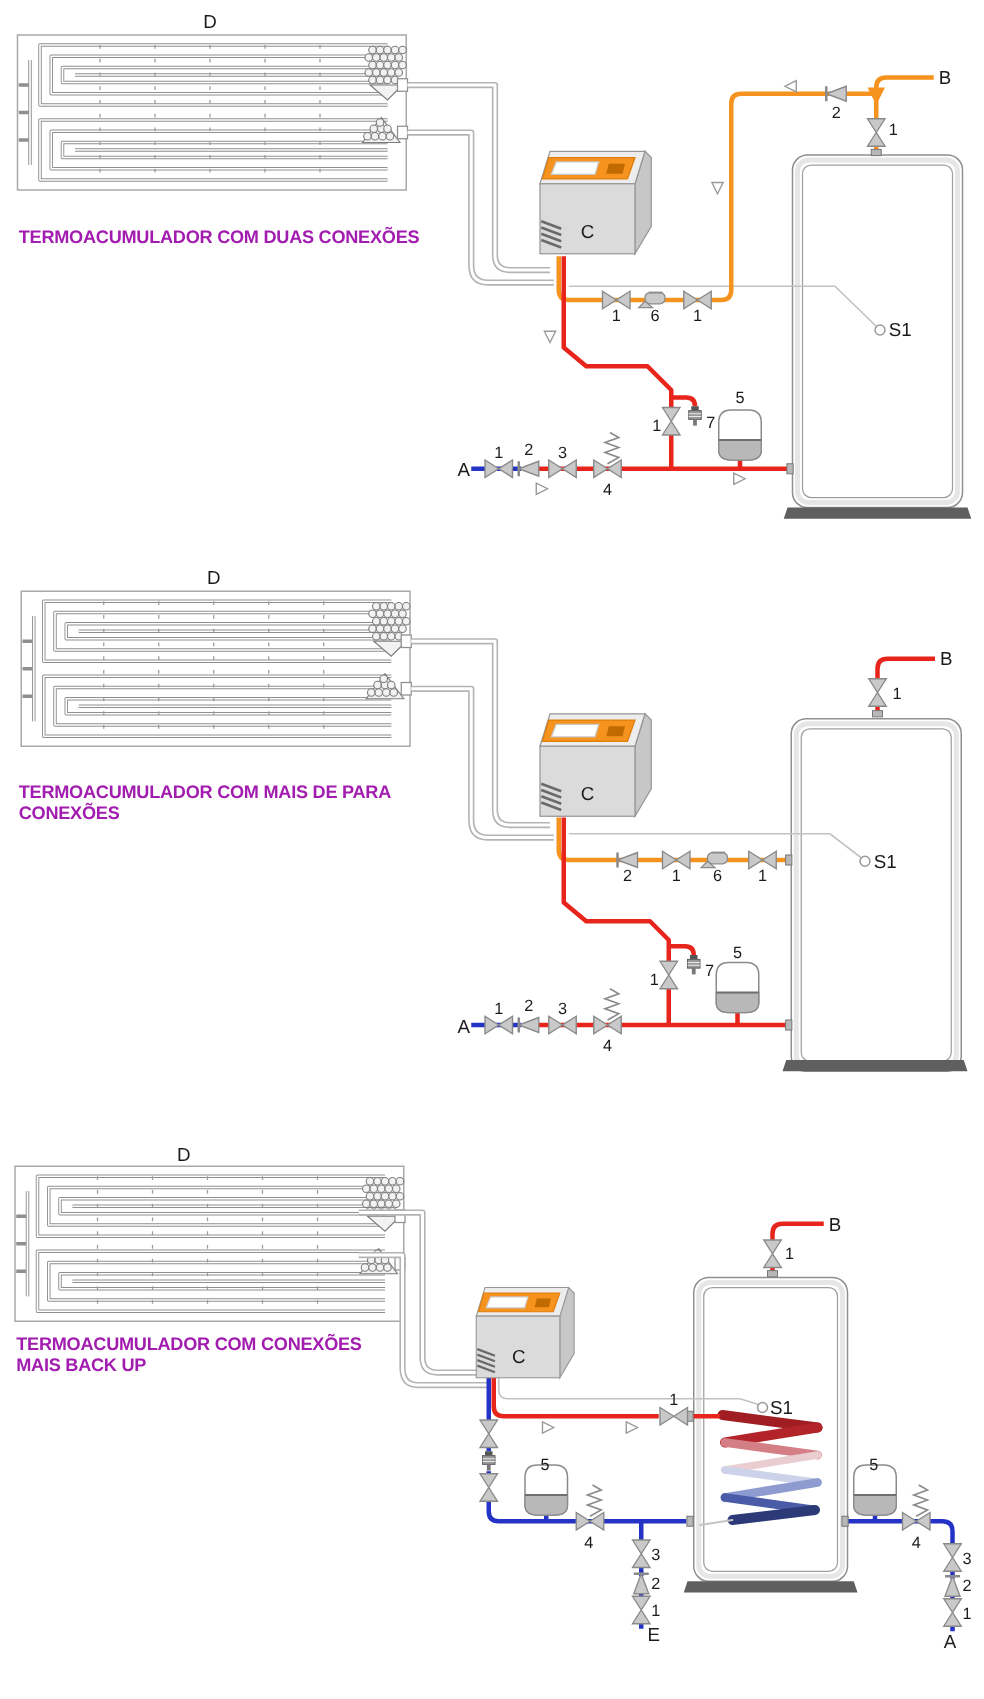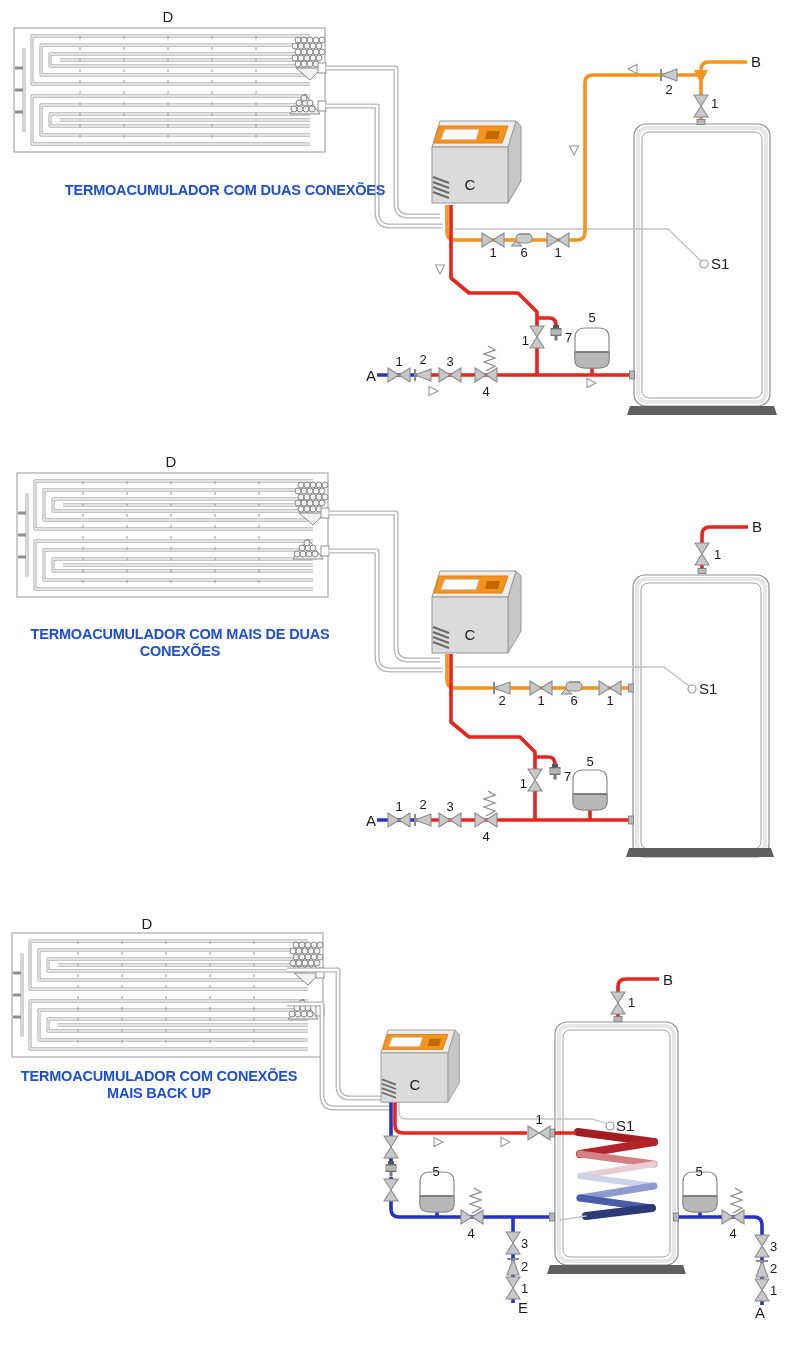--- a/index.html
+++ b/index.html
@@ -1,20 +1,20 @@
 <!DOCTYPE html>
 <html><head>
 <meta charset="utf-8">
 <style>
   html,body{margin:0;padding:0;background:#fff;}
   .stage{position:relative;width:787px;height:1359px;background:#fff;overflow:hidden;
          font-family:"Liberation Sans",sans-serif;}
   .stage svg{position:absolute;left:0;top:0;}
-  .ttl{position:absolute;font:bold 14.5px "Liberation Sans",sans-serif;color:#1d4ed8;
-       letter-spacing:-0.2px;line-height:1.18;text-align:center;}
+  .ttl{position:absolute;font:bold 14.5px "Liberation Sans",sans-serif;color:#a21caf;
+       letter-spacing:-0.2px;line-height:1.18;}
   .t1{left:15px;top:182px;width:420px;}
   .t2{left:15px;top:626px;width:330px;}
   .t3{left:13px;top:1068px;width:292px;}
   .lbl{font:15px "Liberation Sans",sans-serif;fill:#1b1b1b;}
   .num{font:13px "Liberation Sans",sans-serif;fill:#1b1b1b;}
   .pipe{fill:none;stroke-width:3.6;stroke-linejoin:round;}
   .pO{stroke:#F6921E;} .pR{stroke:#E8251D;} .pB{stroke:#2433C6;}
   .wire{fill:none;stroke:#c2c2c2;stroke-width:1.3;}
   .gp1{fill:none;stroke:#b4b4b4;stroke-width:5;stroke-linejoin:round;}
   .gp2{fill:none;stroke:#ffffff;stroke-width:2.4;stroke-linejoin:round;}
@@ -347,16 +347,16 @@
 
     <g transform="translate(381,1023) scale(0.88)">
       <use href="#ctrl"></use>
     </g>
     <text x="415" y="1090" class="lbl" text-anchor="middle">C</text>
     <text x="663" y="985" class="lbl">B</text>
   </g>
 </svg>
 
 <div class="ttl t1">TERMOACUMULADOR COM DUAS CONEXÕES</div>
-<div class="ttl t2">TERMOACUMULADOR COM MAIS DE DUAS CONEXÕES</div>
+<div class="ttl t2">TERMOACUMULADOR COM MAIS DE PARA CONEXÕES</div>
 <div class="ttl t3">TERMOACUMULADOR COM CONEXÕES MAIS BACK UP</div>
 
 </div>
 
 </body></html>

